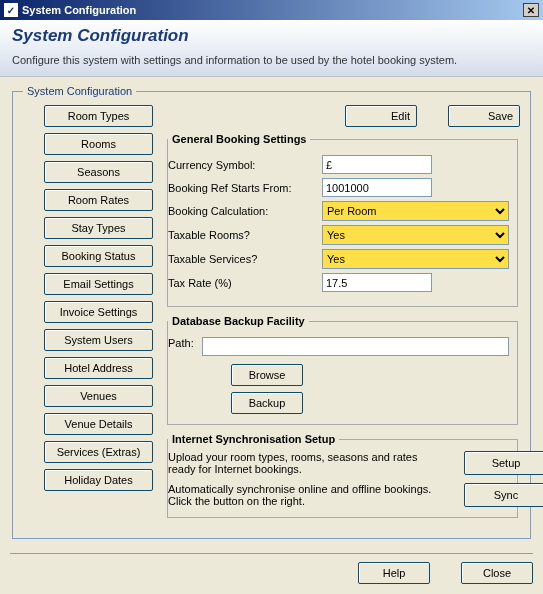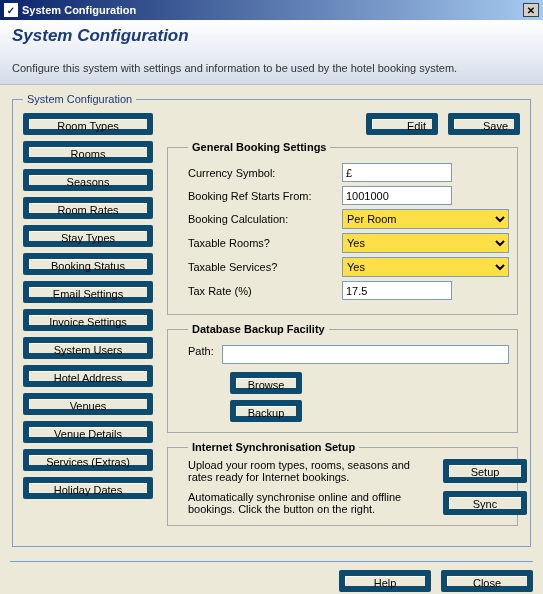--- a/index.html
+++ b/index.html
@@ -45,21 +45,21 @@
     background: linear-gradient(to bottom, #fefefe, #e6ecf4 60%, #d2dbe8);
     border-bottom: 1px solid #c0c0c0;
   }
   .header h1 {
     margin:0;
     font-size: 17px;
     font-weight: bold;
     color: #1a3a7a;
     font-style: italic;
   }
-  .header .sub { margin-top:16px; color:#333; }
+  .header .sub { margin-top:8px; color:#333; }
   .content {
     padding: 8px 10px;
   }
   fieldset.main {
     border: 1px solid #7a9ecf;
     padding: 8px 10px 12px 10px;
   }
   fieldset.main > legend {
     color: #1a3a7a;
     padding: 0 4px;
@@ -70,34 +70,35 @@
   }
   .leftcol {
     display: flex;
     flex-direction: column;
     gap: 6px;
     width: 130px;
   }
   .wbtn {
     height: 22px;
     background: #ece9d8;
-    border: 6px solid #0c4a6e;
+    border: 1px solid #0c4a6e;
     border-radius: 2px;
     font-size: 11px;
     cursor: pointer;
     box-shadow: inset 1px 1px 0 #fff;
+    margin-left: 21px;
   }
   .rightcol { flex:1; }
   .topactions {
     display:flex; gap:10px; justify-content:flex-end; margin-bottom:6px;
   }
   .topactions .wbtn { width: 72px; text-align: right; }
   fieldset.inner {
     border: 1px solid #a9a9a9;
-    padding: 6px 8px 10px 20px;
+    padding: 6px 8px 10px 0;
     margin-bottom: 8px;
   }
   fieldset.inner > legend {
     font-weight: bold;
     padding: 0 4px;
   }
   .row {
     display:flex; align-items:center; gap:6px; margin: 4px 0;
   }
   .row .lbl { width: 148px; }
@@ -128,21 +129,21 @@
     display:grid; grid-template-columns: 1fr 66px; gap: 8px 10px;
     align-items:center;
   }
   .sync-grid .wbtn { width:84px; height:24px; }
   .bottombar {
     border-top:1px solid #7a9ecf;
     margin: 6px 10px 0 10px;
     padding-top: 8px;
     display:flex; justify-content:flex-end; gap:10px;
   }
-  .bottombar .wbtn { width: 92px; }
+  .bottombar .wbtn { width: 72px; }
 </style>
 </head>
 <body>
 
 <div class="titlebar">
   <span class="appicon">✓</span>
   <span>System Configuration</span>
   <span class="spacer"></span>
   <span class="closebtn">✕</span>
 </div>

